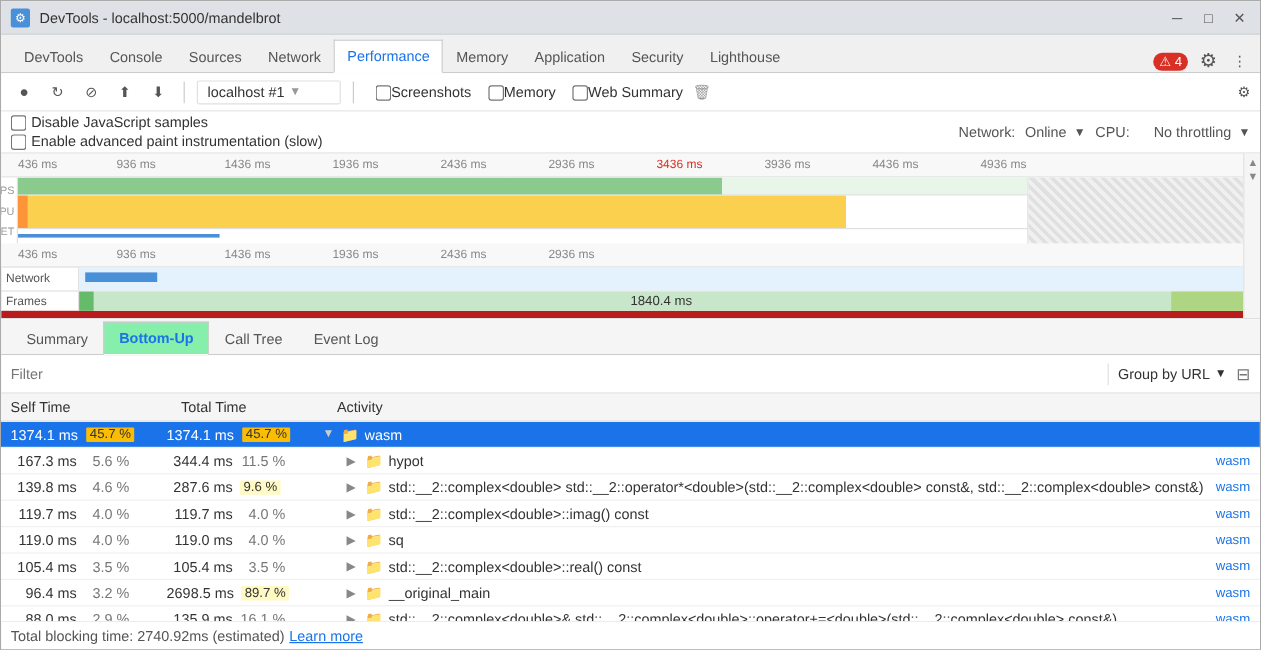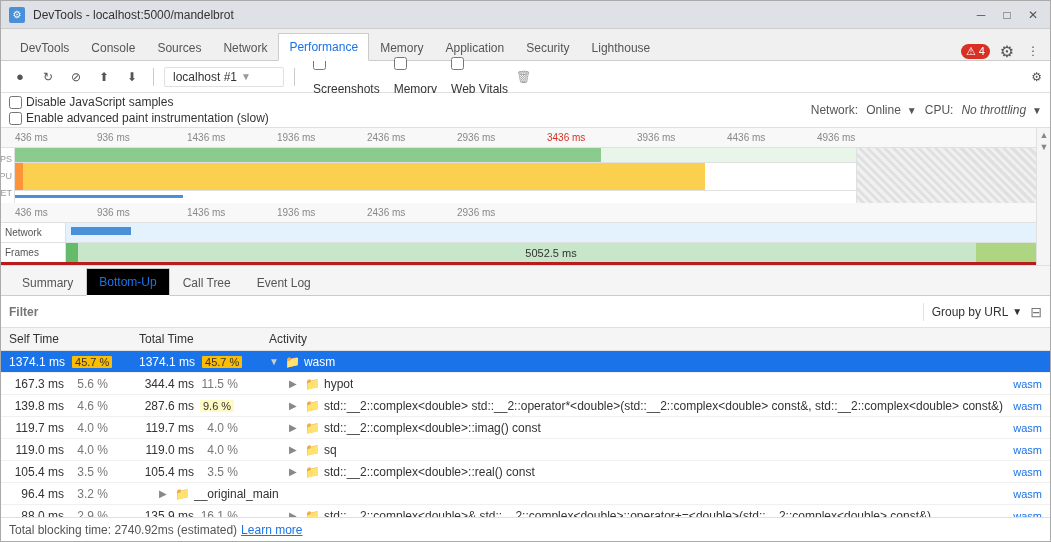--- a/index.html
+++ b/index.html
@@ -18,50 +18,50 @@
     .nav-tab { padding: 6px 10px; font-size: 12px; cursor: pointer; color: #555; border: 1px solid transparent; border-bottom: none; position: relative; top: 1px; white-space: nowrap; }
     .nav-tab.active { background: white; border-color: #ccc; color: #1a73e8; font-weight: 500; border-bottom: 1px solid white; }
     .nav-icons { display: flex; align-items: center; margin-left: auto; padding-right: 8px; gap: 8px; }
     .error-badge { background: #d93025; color: white; border-radius: 10px; padding: 1px 5px; font-size: 11px; }
     
     
     .toolbar { background: white; height: 32px; display: flex; align-items: center; padding: 0 8px; gap: 6px; border-bottom: 1px solid #e0e0e0; }
     .toolbar-btn { width: 22px; height: 22px; display: flex; align-items: center; justify-content: center; cursor: pointer; color: #555; border-radius: 2px; }
     .toolbar-divider { width: 1px; height: 18px; background: #ccc; margin: 0 4px; }
     .url-bar { border: 1px solid #e0e0e0; border-radius: 2px; padding: 2px 8px; font-size: 12px; color: #333; min-width: 120px; background: white; display: flex; align-items: center; gap: 4px; }
-    .checkbox-group { display: flex; align-items: flex-start; gap: 12px; margin-left: 8px; flex-direction: column; }
+    .checkbox-group { display: flex; align-items: flex-end; gap: 0; margin-left: 8px; }
     .trash-btn { color: #999; cursor: pointer; margin-left: 2px; }
     .settings-btn { margin-left: auto; color: #555; cursor: pointer; }
     
     
     .options-bar { background: white; padding: 2px 8px; border-bottom: 1px solid #e0e0e0; display: flex; align-items: center; justify-content: space-between; }
     .options-left { display: flex; flex-direction: column; gap: 2px; }
     .options-right { display: flex; align-items: flex-end; gap: 8px; font-size: 12px; color: #555; }
     .options-checkbox { display: flex; align-items: center; gap: 4px; font-size: 12px; color: #333; }
     .network-dropdown { display: flex; align-items: center; gap: 4px; }
     .cpu-dropdown { display: flex; align-items: center; gap: 4px; }
     
     
     .bottom-tabs { background: #f5f5f5; height: 30px; display: flex; align-items: flex-end; border-bottom: 1px solid #ccc; padding-left: 8px; gap: 0; }
     .bottom-tab { padding: 6px 12px; font-size: 12px; cursor: pointer; color: #555; border: 1px solid transparent; border-bottom: none; position: relative; top: 1px; }
-    .bottom-tab.active { background: #000000; border-color: #ccc; color: #1a73e8; border-bottom: 1px solid white; }
+    .bottom-tab.active { background: #86efac; border-color: #ccc; color: #1a73e8; border-bottom: 1px solid white; font-weight: bold; }
     
     
     .filter-bar { background: white; height: 32px; display: flex; align-items: center; padding: 0 8px; gap: 8px; border-bottom: 1px solid #e0e0e0; }
-    .filter-input { border: none; outline: none; font-size: 12px; flex: 1; color: #333; background: transparent; min-width: 80px; font-weight: bold; }
+    .filter-input { border: none; outline: none; font-size: 12px; flex: 1; color: #333; background: transparent; min-width: 80px; }
     .filter-divider { width: 1px; height: 18px; background: #e0e0e0; }
     .group-by-url { display: flex; align-items: center; gap: 4px; font-size: 12px; color: #333; cursor: pointer; }
     .filter-right { margin-left: auto; display: flex; align-items: center; }
     
     
     .table-container { background: white; overflow-y: auto; flex: 1; position: relative; }
     .table-header { display: flex; background: #f5f5f5; border-bottom: 1px solid #e0e0e0; position: sticky; top: 0; z-index: 10; }
     .th { padding: 4px 8px; font-size: 12px; color: #333; font-weight: 500; cursor: pointer; white-space: nowrap; }
     .th-self-time { width: 130px; }
-    .th-total-time { width: 130px; }
+    .th-total-time { width: 130px; margin-left: 12px; }
     .th-activity { flex: 1; }
     .table-row { display: flex; border-bottom: 1px solid #f0f0f0; align-items: center; height: 22px; }
     .table-row.selected { background: #1a73e8; color: white; }
     .td { padding: 2px 8px; font-size: 12px; white-space: nowrap; overflow: hidden; text-overflow: ellipsis; }
     .td-self-time { width: 130px; display: flex; align-items: center; gap: 4px; }
     .td-total-time { width: 130px; display: flex; align-items: center; gap: 4px; }
     .td-activity { flex: 1; display: flex; align-items: center; gap: 4px; overflow: hidden; }
     .time-val { min-width: 55px; text-align: right; font-size: 12px; }
     .pct-val { min-width: 40px; text-align: right; font-size: 12px; color: #777; }
     .expand-arrow { color: #888; font-size: 10px; cursor: pointer; width: 12px; }
@@ -132,21 +132,21 @@
     <label class="checkbox-group">
       <input type="checkbox" style="">
       <span>Screenshots</span>
     </label>
     <label class="checkbox-group">
       <input type="checkbox" style="">
       <span>Memory</span>
     </label>
     <label class="checkbox-group">
       <input type="checkbox" style="">
-      <span>Web Vitals</span>
+      <span>Web Summary</span>
     </label>
     <span class="trash-btn">🗑</span>
     <span class="settings-btn" style="margin-left:auto;">⚙</span>
   </div>
 
   <div class="options-bar">
     <div class="options-left">
       <label class="options-checkbox">
         <input type="checkbox" style="">
         <span>Disable JavaScript samples</span>
@@ -157,21 +157,21 @@
       </label>
     </div>
     <div class="options-right">
       <div class="network-dropdown">
         <span>Network:</span>
         <span style="margin-left:4px;">Online</span>
         <span style="font-size:10px;margin-left:2px;">▼</span>
       </div>
       <div class="cpu-dropdown">
         <span>CPU:</span>
-        <span style="margin-left:4px;font-style:italic;">No throttling</span>
+        <span style="margin-left:16px;">No throttling</span>
         <span style="font-size:10px;margin-left:2px;">▼</span>
       </div>
     </div>
   </div>
 
   <div class="timeline-with-scrollbar" style="border-bottom:1px solid #e0e0e0;">
     <div class="timeline-main">
 
       <div class="ruler-section" style="display:flex;align-items:center;padding:0 4px;font-size:10px;color:#888;gap:0;position:relative;">
         <span style="position:absolute;left:14px;">436 ms</span>
@@ -224,26 +224,26 @@
       </div>
 
       <div style="display:flex;height:20px;border-bottom:1px solid #e0e0e0;">
         <div style="width:65px;font-size:10px;color:#555;padding:2px 4px;border-right:1px solid #e0e0e0;display:flex;align-items:center;">
           <span>Network</span>
         </div>
         <div style="flex:1;background:#e3f2fd;position:relative;">
           <div style="position:absolute;top:4px;left:5px;width:60px;height:8px;background:#4a90d9;"></div>
         </div>
       </div>
-      <div style="display:flex;height:22px;border-bottom:3px solid #b91c1c;">
+      <div style="display:flex;height:22px;border-bottom:6px solid #b91c1c;">
         <div style="width:65px;font-size:10px;color:#555;padding:2px 4px;border-right:1px solid #e0e0e0;display:flex;align-items:center;">
           <span>Frames</span>
         </div>
         <div style="flex:1;background:#c8e6c9;position:relative;display:flex;align-items:center;justify-content:center;">
-          <span style="font-size:11px;color:#333;">5052.5 ms</span>
+          <span style="font-size:11px;color:#333;">1840.4 ms</span>
           <div style="position:absolute;top:0;left:0;width:12px;height:100%;background:#66bb6a;"></div>
           <div style="position:absolute;top:0;right:0;width:60px;height:100%;background:#aed581;"></div>
         </div>
       </div>
     </div>
 
     <div class="timeline-side-scroll">
       <div class="scroll-arrow">▲</div>
       <div class="scroll-arrow">▼</div>
     </div>
@@ -387,20 +387,24 @@
           <span style="flex:1;"></span>
           <a class="row-link">wasm</a>
         </div>
       </div>
 
       <div class="table-row">
         <div class="td td-self-time">
           <span class="time-val">96.4 ms</span>
           <span class="pct-val">3.2 %</span>
         </div>
+        <div class="td td-total-time">
+          <span class="time-val">2698.5 ms</span>
+          <span style="background:#fff9c4;color:#333;padding:0 3px;border-radius:1px;font-size:11px;margin-left:2px;">89.7 %</span>
+        </div>
         <div class="td td-activity">
           <span style="width:16px;display:inline-block;"></span>
           <span class="expand-arrow">▶</span>
           <span style="color:#888;font-size:12px;">📁</span>
           <span class="activity-text">__original_main</span>
           <span style="flex:1;"></span>
           <a class="row-link">wasm</a>
         </div>
       </div>
 

